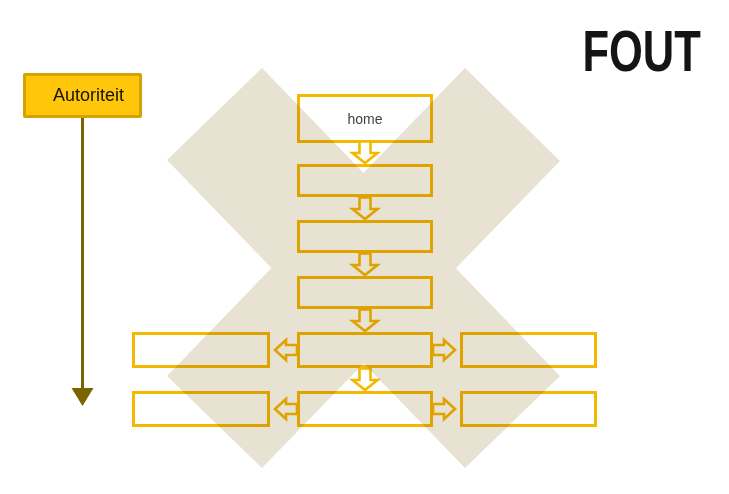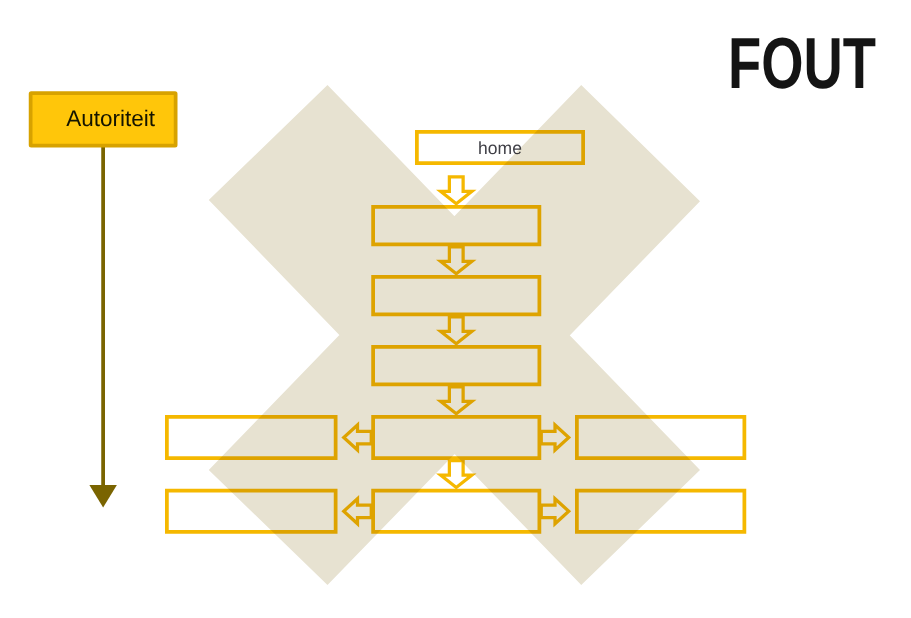--- a/index.html
+++ b/index.html
@@ -8,21 +8,21 @@
     font-family:"Liberation Sans","DejaVu Sans",sans-serif;overflow:hidden;
   }
   
   .node{
     position:absolute;box-sizing:border-box;
     border:3px solid #f5b800;background:transparent;
     display:flex;align-items:center;justify-content:center;
   }
   .node span{font-size:14px;color:#3f3f46;}
   
-  #node-home{left:297px;top:104px;width:136px;height:28px;margin-left:35px;}
+  #node-home{left:297px;top:94px;width:136px;height:49px;}
   #node-l2{left:297px;top:164px;width:136px;height:33px;}
   #node-l3{left:297px;top:220px;width:136px;height:33px;}
   #node-l4{left:297px;top:276px;width:136px;height:33px;}
   #node-c1{left:297px;top:332px;width:136px;height:36px;}
   #node-c2{left:297px;top:391px;width:136px;height:36px;}
   
   #node-left1{left:132px;top:332px;width:138px;height:36px;}
   #node-left2{left:132px;top:391px;width:138px;height:36px;}
   #node-right1{left:460px;top:332px;width:137px;height:36px;}
   #node-right2{left:460px;top:391px;width:137px;height:36px;}

